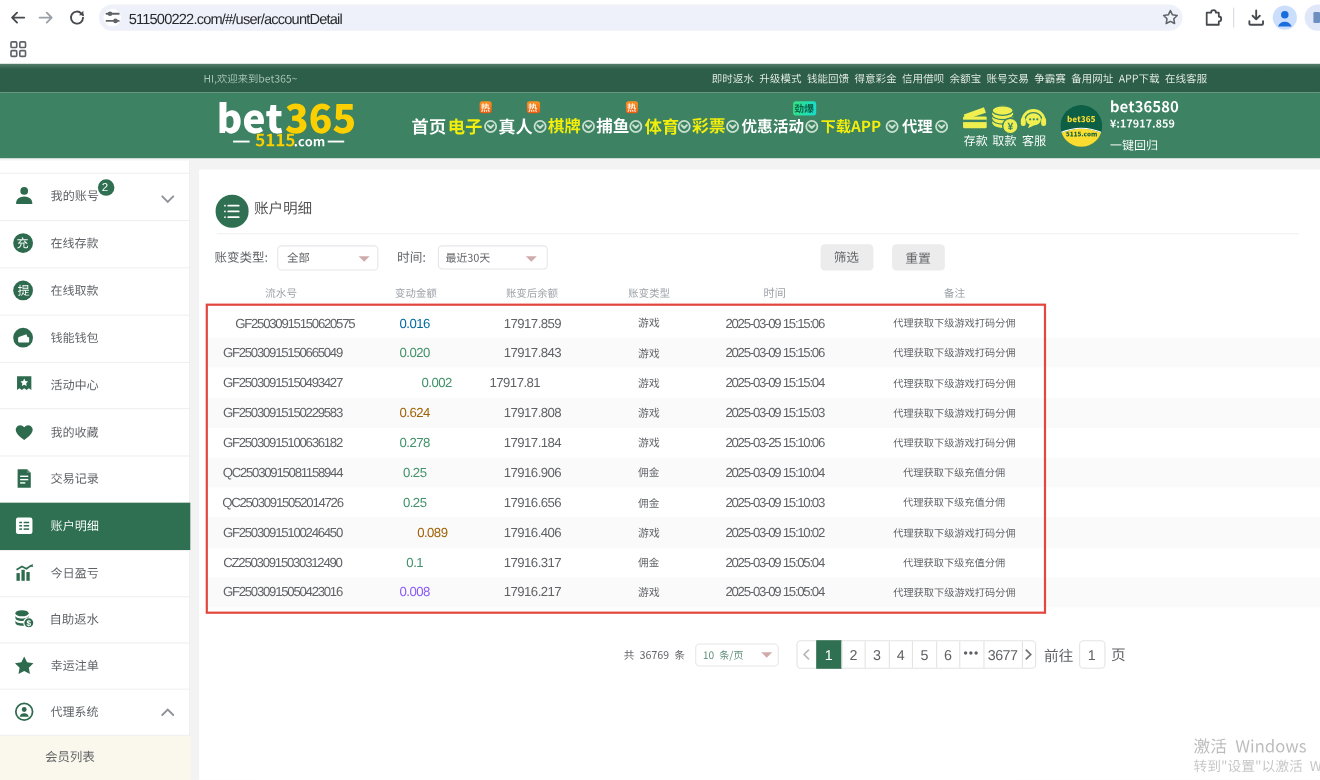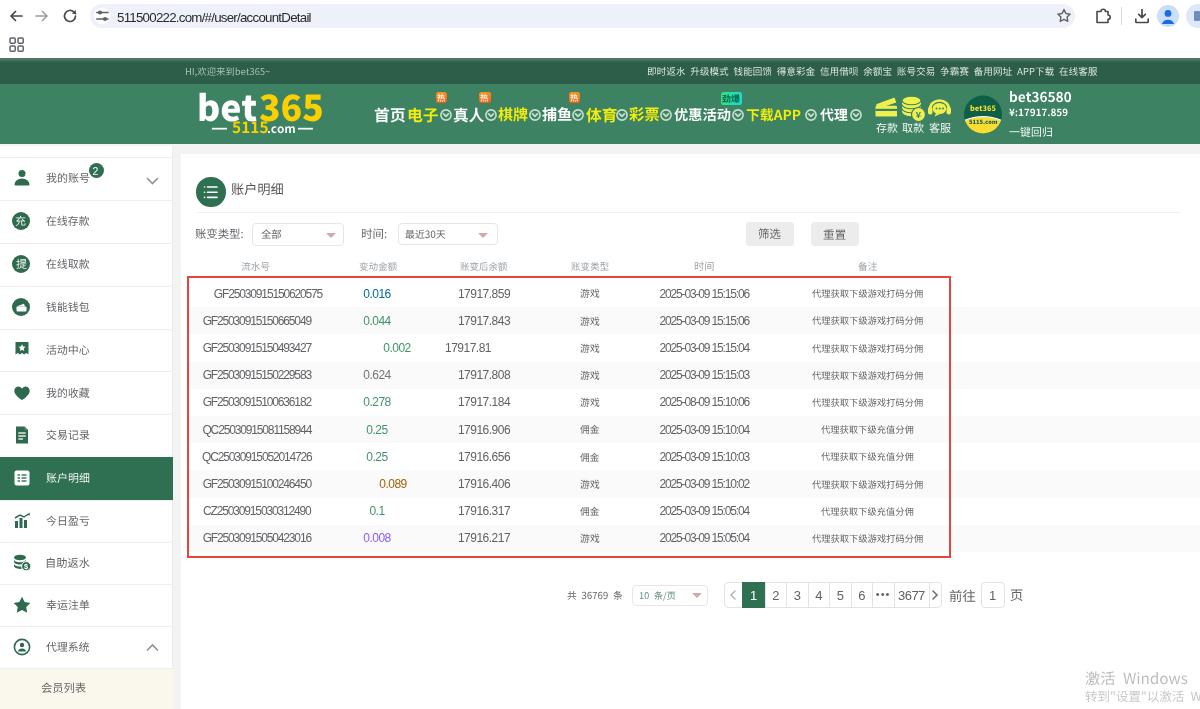--- a/index.html
+++ b/index.html
@@ -939,21 +939,21 @@
       <use href="#r6e38" x="6000"></use>
       <use href="#r620f" x="7000"></use>
       <use href="#r6253" x="8000"></use>
       <use href="#r7801" x="9000"></use>
       <use href="#r5206" x="10000"></use>
       <use href="#r4f63" x="11000"></use>
     </g>
   </svg>
 <div class="abs" style="left:187px;top:307.2px;width:1013px;height:27.2px;background:#fafafa"></div>
 <div class="num" style="left:256.8px;top:313.8px">GF25030915150665049</div>
-<div class="num" style="left:377px;top:313.8px;color:#42926a;letter-spacing:-0.5px">0.044</div>
+<div class="num" style="left:377px;top:313.8px;color:#42926a;letter-spacing:-0.5px">0.020</div>
 <div class="num" style="left:484px;top:313.8px;letter-spacing:-0.5px">17917.843</div>
 <svg class="t" style="left:580.1px;top:324.6px">
     <g fill="#606266" transform="translate(0,0)scale(0.00989,-0.00989)">
       <use href="#r6e38"></use>
       <use href="#r620f" x="1000"></use>
     </g>
   </svg>
 <div class="num" style="left:704.3px;top:313.8px">2025-03-09 15:15:06</div>
 <svg class="t" style="left:811.9px;top:324.3px">
     <g fill="#606266" transform="translate(0,0)scale(0.00927,-0.00927)">
@@ -992,21 +992,21 @@
       <use href="#r6e38" x="6000"></use>
       <use href="#r620f" x="7000"></use>
       <use href="#r6253" x="8000"></use>
       <use href="#r7801" x="9000"></use>
       <use href="#r5206" x="10000"></use>
       <use href="#r4f63" x="11000"></use>
     </g>
   </svg>
 <div class="abs" style="left:187px;top:361.6px;width:1013px;height:27.2px;background:#fafafa"></div>
 <div class="num" style="left:256.8px;top:368.2px">GF25030915150229583</div>
-<div class="num" style="left:377px;top:368.2px;color:#737373;letter-spacing:-0.5px">0.624</div>
+<div class="num" style="left:377px;top:368.2px;color:#a16207;letter-spacing:-0.5px">0.624</div>
 <div class="num" style="left:484px;top:368.2px;letter-spacing:-0.5px">17917.808</div>
 <svg class="t" style="left:580.1px;top:379.0px">
     <g fill="#606266" transform="translate(0,0)scale(0.00989,-0.00989)">
       <use href="#r6e38"></use>
       <use href="#r620f" x="1000"></use>
     </g>
   </svg>
 <div class="num" style="left:704.3px;top:368.2px">2025-03-09 15:15:03</div>
 <svg class="t" style="left:811.9px;top:378.7px">
     <g fill="#606266" transform="translate(0,0)scale(0.00927,-0.00927)">
@@ -1026,21 +1026,21 @@
   </svg>
 <div class="num" style="left:256.8px;top:395.4px">GF25030915100636182</div>
 <div class="num" style="left:377px;top:395.4px;color:#42926a;letter-spacing:-0.5px">0.278</div>
 <div class="num" style="left:484px;top:395.4px;letter-spacing:-0.5px">17917.184</div>
 <svg class="t" style="left:580.1px;top:406.2px">
     <g fill="#606266" transform="translate(0,0)scale(0.00989,-0.00989)">
       <use href="#r6e38"></use>
       <use href="#r620f" x="1000"></use>
     </g>
   </svg>
-<div class="num" style="left:704.3px;top:395.4px">2025-08-09 15:10:06</div>
+<div class="num" style="left:704.3px;top:395.4px">2025-03-25 15:10:06</div>
 <svg class="t" style="left:811.9px;top:405.9px">
     <g fill="#606266" transform="translate(0,0)scale(0.00927,-0.00927)">
       <use href="#r4ee3"></use>
       <use href="#r7406" x="1000"></use>
       <use href="#r83b7" x="2000"></use>
       <use href="#r53d6" x="3000"></use>
       <use href="#r4e0b" x="4000"></use>
       <use href="#r7ea7" x="5000"></use>
       <use href="#r6e38" x="6000"></use>
       <use href="#r620f" x="7000"></use>

